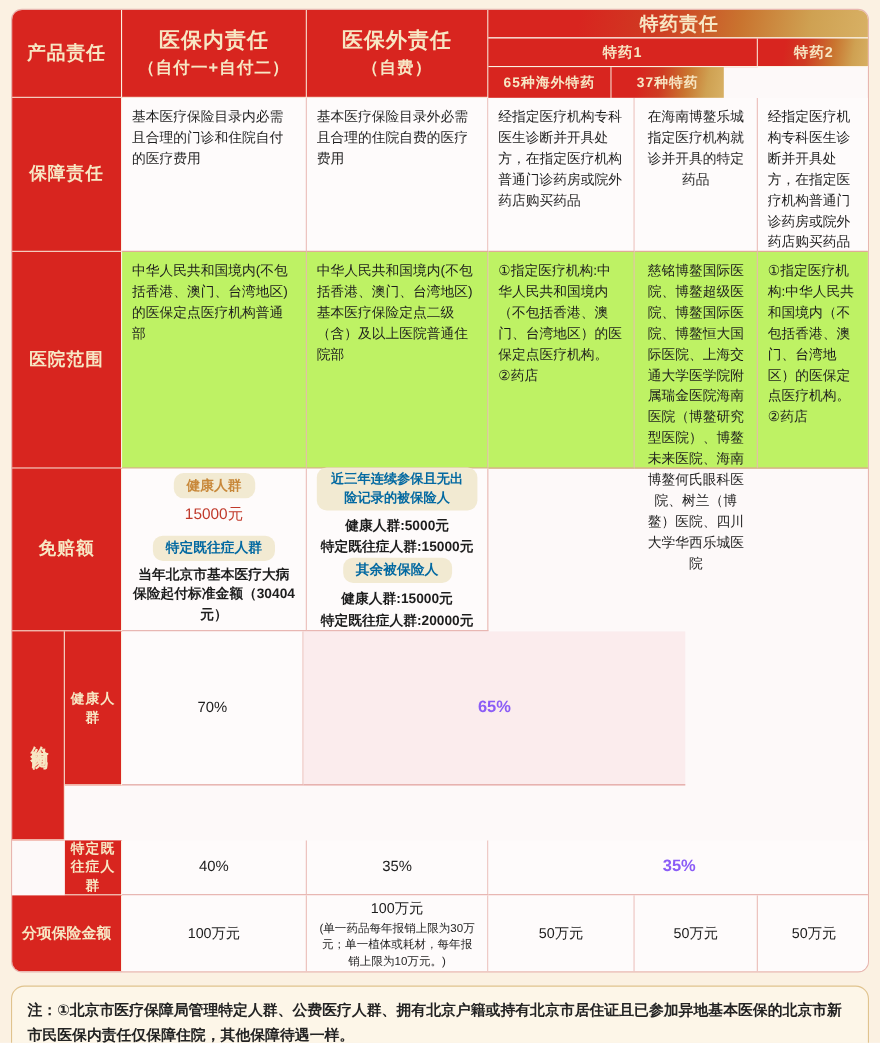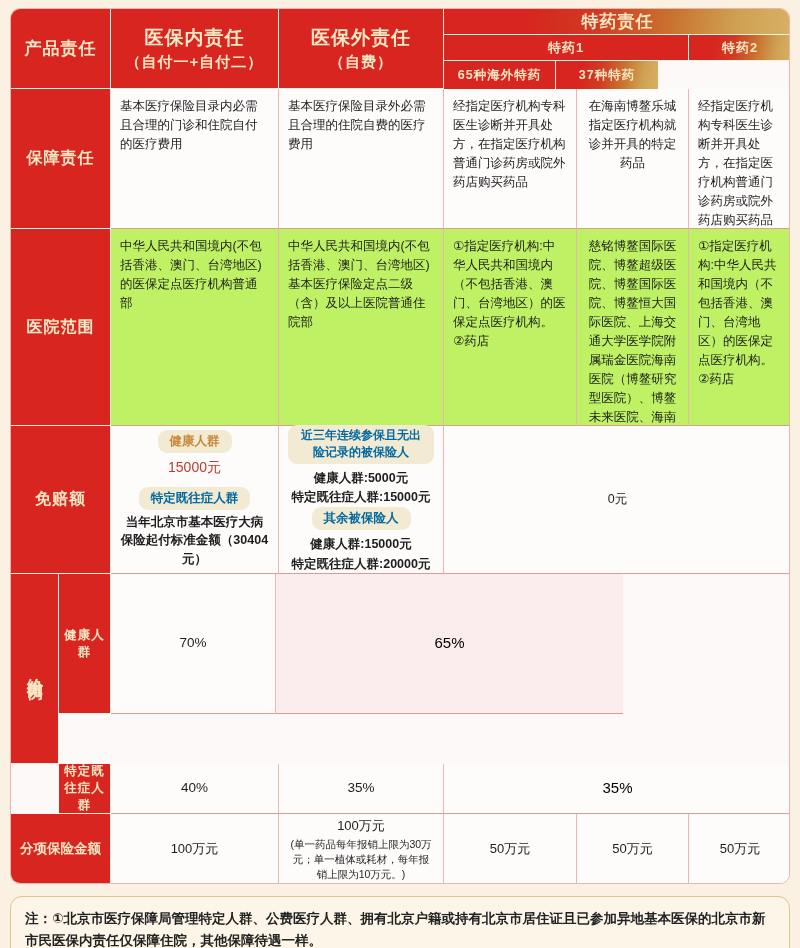--- a/index.html
+++ b/index.html
@@ -98,21 +98,21 @@
   
   .r-cover  { height: 140px; }
   .r-hosp   { height: 197px; }
   .r-ded    { height: 148px; }
   .r-ratio1 { height: 140px; }
   .r-ratio2 { height: 50px; }
   .r-amt    { height: 69px; }
 
   
   .pct { font-size: 13.5px; }
-  .pct-red { color: #000000; font-weight: normal; font-size: 15px; }
+  .pct-red { color: #8b5cf6; font-weight: bold; font-size: 15px; }
   .amt { font-size: 13px; }
   .note-sm { font-size: 10.5px; line-height: 1.4; margin-top: 2px; }
 
   
   .pill {
     display: inline-block;
     background: #f2ead2;
     border-radius: 9px;
     padding: 2px 12px;
     font-weight: bold;
@@ -221,21 +221,20 @@
       <div class="cell c-out r-ded mid">
         <div class="pill dark" style="font-size:12px;line-height:1.45;">近三年连续参保且无出险记录的被保险人</div>
         <div class="ded-line" style="margin-top:5px;font-weight:bold;">健康人群:5000元</div>
         <div class="ded-line" style="font-weight:bold;">特定既往症人群:15000元</div>
         <div class="spacer8"></div>
         <div class="pill dark">其余被保险人</div>
         <div class="ded-line" style="margin-top:5px;font-weight:bold;">健康人群:15000元</div>
         <div class="ded-line" style="font-weight:bold;">特定既往症人群:20000元</div>
       </div>
 
-      <div class="cell r-ded mid last" style="width:347px;flex:none;">0元</div>
     </div>
 
     <div class="row">
       <div class="red c-vert" style="height:190px;">
         <span class="vert-txt">给付比例</span>
       </div>
       <div class="red c-sub r-ratio1 sub-lbl">健康人群</div>
       <div class="cell c-out r-ratio1 mid pct">70%</div>
       <div class="cell r-ratio1 mid last" style="width:347px;flex:none;background:#fbeced;">
         <span class="pct-red">65%</span>

